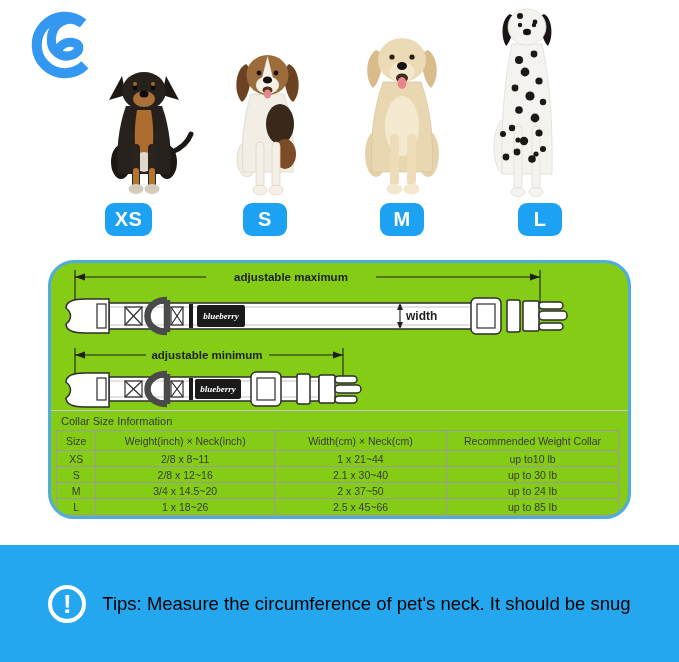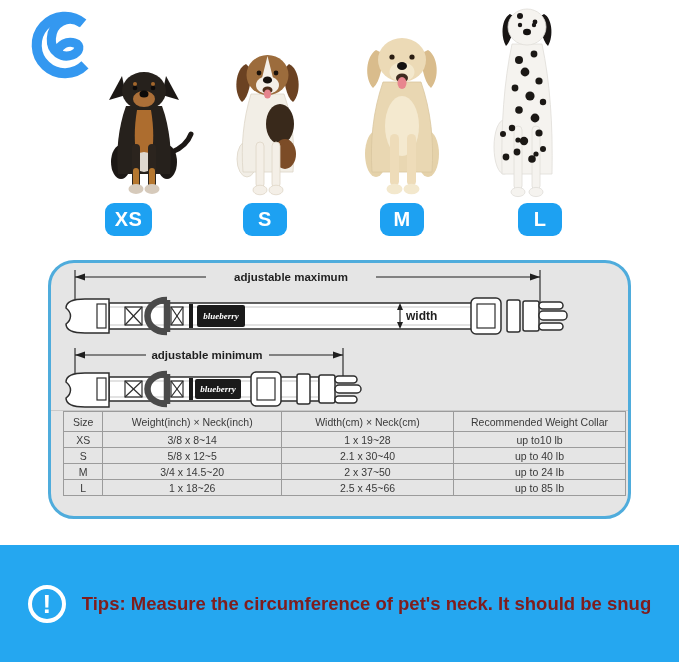--- a/index.html
+++ b/index.html
@@ -43,31 +43,31 @@
   .badge-xs{left:105px;width:47px;}
   .badge-s{left:243px;width:44px;}
   .badge-m{left:380px;width:44px;}
   .badge-l{left:518px;width:44px;}
 
   
   .panel{
     position:absolute;left:48px;top:260px;width:583px;height:259px;
     border:3px solid var(--panel-border);
     border-radius:26px;
-    background:#e5e5e5;
+    background:#84cc16;
     overflow:hidden;
   }
   .panel svg.diagram{display:block;}
   .panel .divider{border-top:1px solid #c9c9c9;margin-top:1px;}
   .caption{
     font-size:11px;color:var(--text-dark);
     padding:4px 0 3px 10px;
   }
   table.sizes{
-    width:563px;margin-left:12px;
+    width:563px;margin-left:5px;
     border-collapse:collapse;
     table-layout:fixed;
   }
   table.sizes th,table.sizes td{
     border:1px solid var(--table-border);
     font-size:10.5px;font-weight:normal;color:var(--text-dark);
     text-align:center;vertical-align:middle;
     padding:0 2px;
   }
   table.sizes th{height:20px;}
@@ -78,21 +78,21 @@
     position:absolute;left:0;top:545px;width:679px;height:117px;
     background:var(--banner-blue);
     display:flex;align-items:center;justify-content:center;
   }
   .alert-circle{
     width:38px;height:38px;border:4px solid #fff;border-radius:50%;
     color:#fff;font-weight:bold;font-size:26px;line-height:30px;
     display:flex;align-items:center;justify-content:center;
     margin-right:16px;flex:0 0 auto;
   }
-  .tips-text{color:#7f1d1d;font-weight:bold;font-size:18.5px;line-height:27px;text-align:center;}
+  .tips-text{color:#000000;font-weight:normal;font-size:18.5px;line-height:27px;text-align:center;}
   .tips-text div{white-space:nowrap;}
 
   
   .dline{stroke:#1f1f1f;stroke-width:1.1;fill:none;}
   .dfill{fill:#1f1f1f;}
   .dimtext{font-family:"Liberation Sans",sans-serif;font-size:11.5px;font-weight:600;fill:#1f1f1f;}
   .widthtext{font-family:"Liberation Sans",sans-serif;font-size:12px;font-weight:600;fill:#1f1f1f;}
   .hw{stroke:var(--line-dark);stroke-width:1.5;fill:#fff;}
   .hw2{stroke:var(--line-dark);stroke-width:1.2;fill:none;}
   .innerline{stroke:#a0a0a0;stroke-width:.6;fill:none;}
@@ -299,48 +299,49 @@
       <rect class="hw" x="200" y="29" width="30" height="34" rx="5"></rect>
       <rect class="hw2" x="206" y="35" width="18" height="22"></rect>
       <rect class="hw" x="246" y="31" width="13" height="30" rx="2"></rect>
       <rect class="hw" x="268" y="32" width="16" height="28" rx="2"></rect>
       <rect class="hw" x="284" y="33" width="22" height="7" rx="3.5"></rect>
       <rect class="hw" x="284" y="42" width="26" height="8" rx="4"></rect>
       <rect class="hw" x="284" y="53" width="22" height="7" rx="3.5"></rect>
     </svg>
 
     <div class="divider"></div>
+    <div class="caption">Collar Size Information</div>
 
     <table class="sizes">
       <colgroup>
         <col style="width:7%">
           <col style="width:31.8%">
           <col style="width:30.6%">
           <col style="width:30.6%">
       </colgroup>
       <thead>
         <tr>
           <th>Size</th>
           <th>Weight(inch)  ×  Neck(inch)</th>
           <th>Width(cm)  ×  Neck(cm)</th>
           <th>Recommended Weight Collar</th>
         </tr>
       </thead>
       <tbody>
           <tr>
             <td>XS</td>
-            <td>3/8 x 8~14</td>
-            <td>1 x 19~28</td>
+            <td>2/8 x 8~11</td>
+            <td>1 x 21~44</td>
             <td>up to10 lb</td>
           </tr>
           <tr>
             <td>S</td>
-            <td>5/8 x 12~5</td>
+            <td>2/8 x 12~16</td>
             <td>2.1 x 30~40</td>
-            <td>up to 40 lb</td>
+            <td>up to 30 lb</td>
           </tr>
           <tr>
             <td>M</td>
             <td>3/4 x 14.5~20</td>
             <td>2 x 37~50</td>
             <td>up to 24 lb</td>
           </tr>
           <tr>
             <td>L</td>
             <td>1 x 18~26</td>

